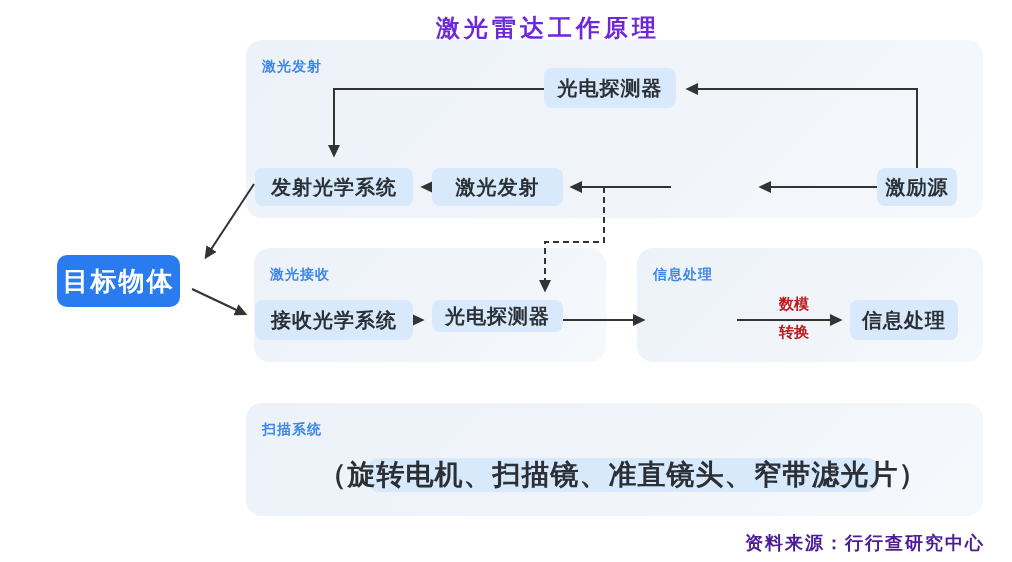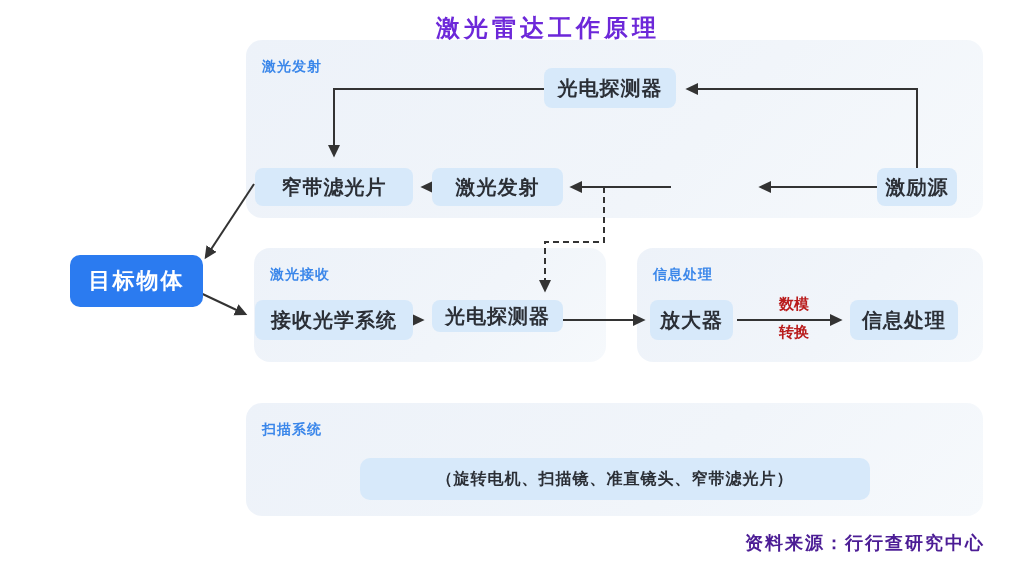--- a/index.html
+++ b/index.html
@@ -32,26 +32,26 @@
   #node-laser-modulator{left:544px;top:68px;width:132px;height:40px;}
   #node-emission-optics{left:255px;top:168px;width:158px;height:38px;}
   #node-beam-controller{left:432px;top:168px;width:131px;height:38px;}
   #node-laser{left:671px;top:168px;width:81px;height:38px;}
   #node-excitation{left:877px;top:168px;width:80px;height:38px;}
   #node-reception-optics{left:255px;top:300px;width:158px;height:40px;}
   #node-photodetector{left:432px;top:300px;width:131px;height:32px;}
   #node-amplifier{left:650px;top:300px;width:83px;height:40px;}
   #node-info-processing{left:850px;top:300px;width:108px;height:40px;}
   #node-target{
-    left:70px;top:255px;width:133px;height:52px;background:#2b7bf0;color:#ffffff;
-    font-size:22px;font-weight:700;border-radius:10px;letter-spacing:2px;
+    left:57px;top:255px;width:123px;height:52px;background:#2b7bf0;color:#ffffff;
+    font-size:26px;font-weight:700;border-radius:10px;letter-spacing:2px;
   }
   #node-scan-components{
-    left:360px;top:458px;width:510px;height:42px;border-radius:10px;
-    font-size:16px;font-weight:600;letter-spacing:1px;
+    left:368px;top:458px;width:510px;height:34px;border-radius:10px;
+    font-size:28px;font-weight:600;letter-spacing:1px;
   }
   .edge-label{
     position:absolute;z-index:3;width:48px;text-align:center;
     font-size:15px;font-weight:600;color:#b91c1c;
   }
   #edge-label-da-top{left:770px;top:295px;}
   #edge-label-da-bottom{left:770px;top:323px;}
   #footer{
     position:absolute;right:27px;top:531px;
     font-size:18px;font-weight:700;color:#4c1d95;letter-spacing:2px;
@@ -92,26 +92,25 @@
       <path d="M254 184 L206 257" marker-end="url(#ah)"></path>
       <path d="M192 289 L245 314" marker-end="url(#ah)"></path>
       <path d="M413 320 H422" marker-end="url(#ah)"></path>
       <path d="M563 320 H643" marker-end="url(#ah)"></path>
       <path d="M737 320 H840" marker-end="url(#ah)"></path>
       <path d="M604 187 V242 H545 V290" stroke-dasharray="6 4" marker-end="url(#ah)"></path>
     </g>
   </svg>
 
   <div id="node-laser-modulator" class="node">光电探测器</div>
-  <div id="node-emission-optics" class="node">窄带滤光片</div>
+  <div id="node-emission-optics" class="node">发射光学系统</div>
   <div id="node-beam-controller" class="node">激光发射</div>
   <div id="node-excitation" class="node">激励源</div>
   <div id="node-reception-optics" class="node">接收光学系统</div>
   <div id="node-photodetector" class="node">光电探测器</div>
-  <div id="node-amplifier" class="node">放大器</div>
   <div id="node-info-processing" class="node">信息处理</div>
   <div id="node-target" class="node">目标物体</div>
   <div id="node-scan-components" class="node">（旋转电机、扫描镜、准直镜头、窄带滤光片）</div>
 
   <div id="edge-label-da-top" class="edge-label">数模</div>
   <div id="edge-label-da-bottom" class="edge-label">转换</div>
 
   <div id="footer">资料来源：行行查研究中心</div>
 
 </div>

